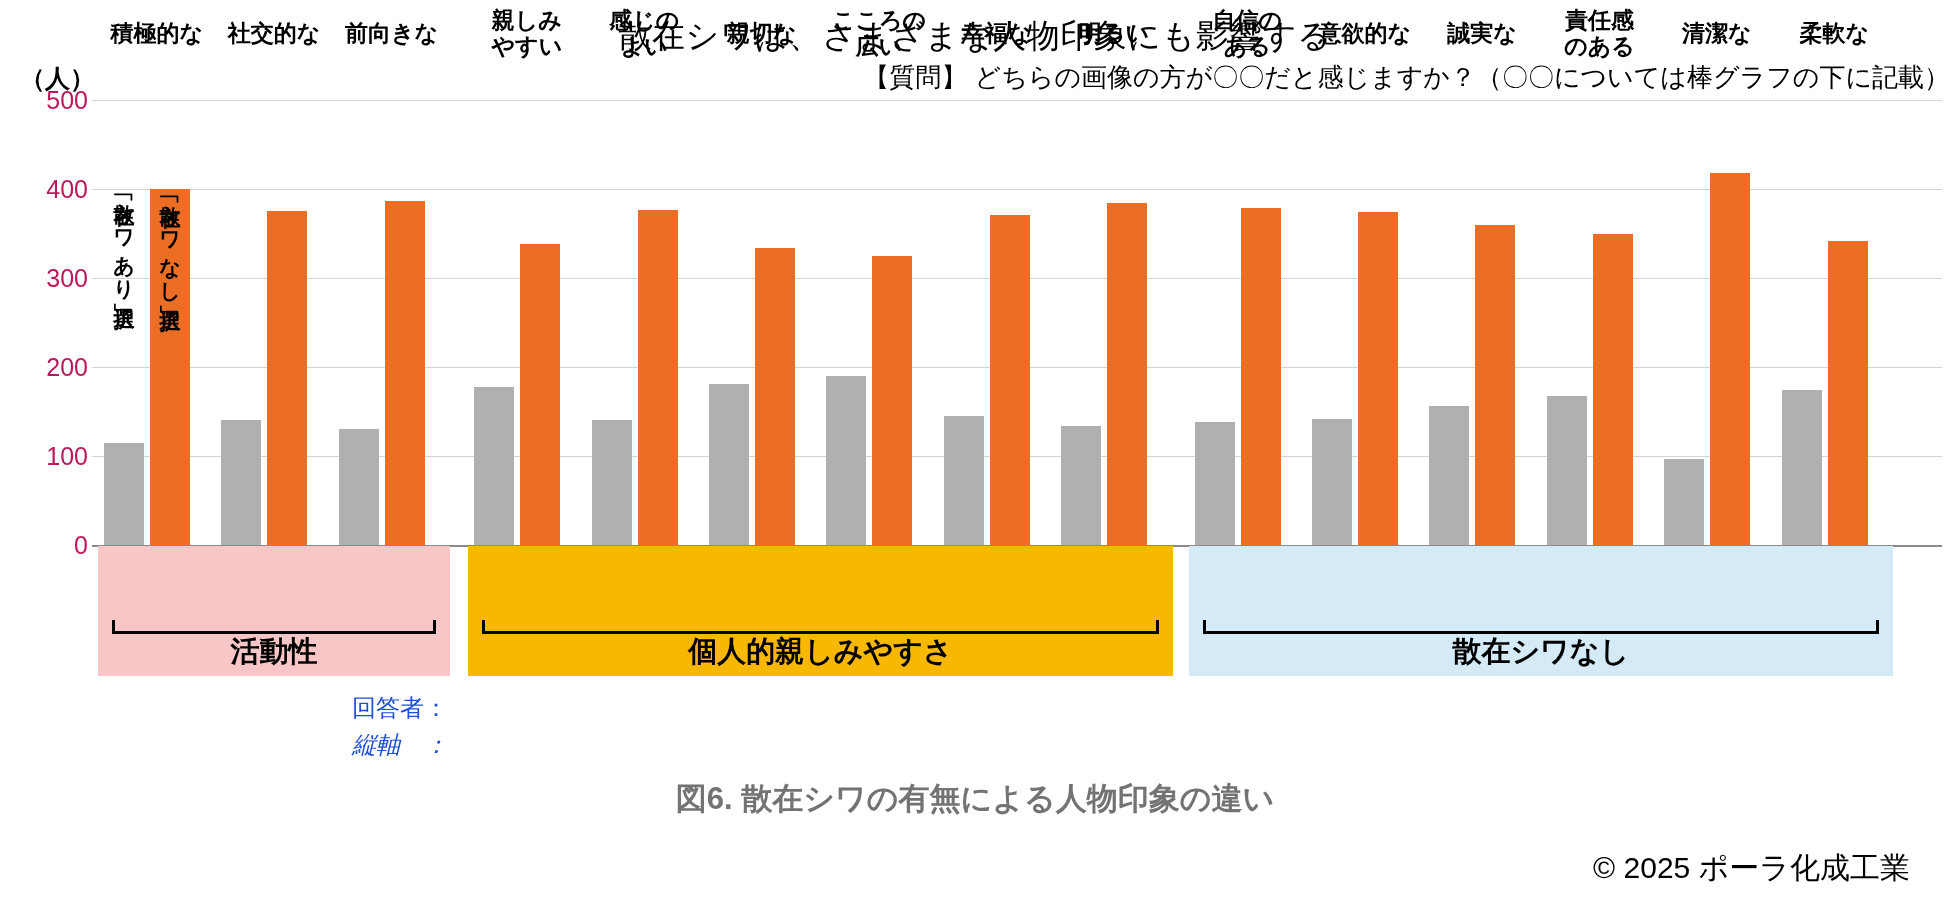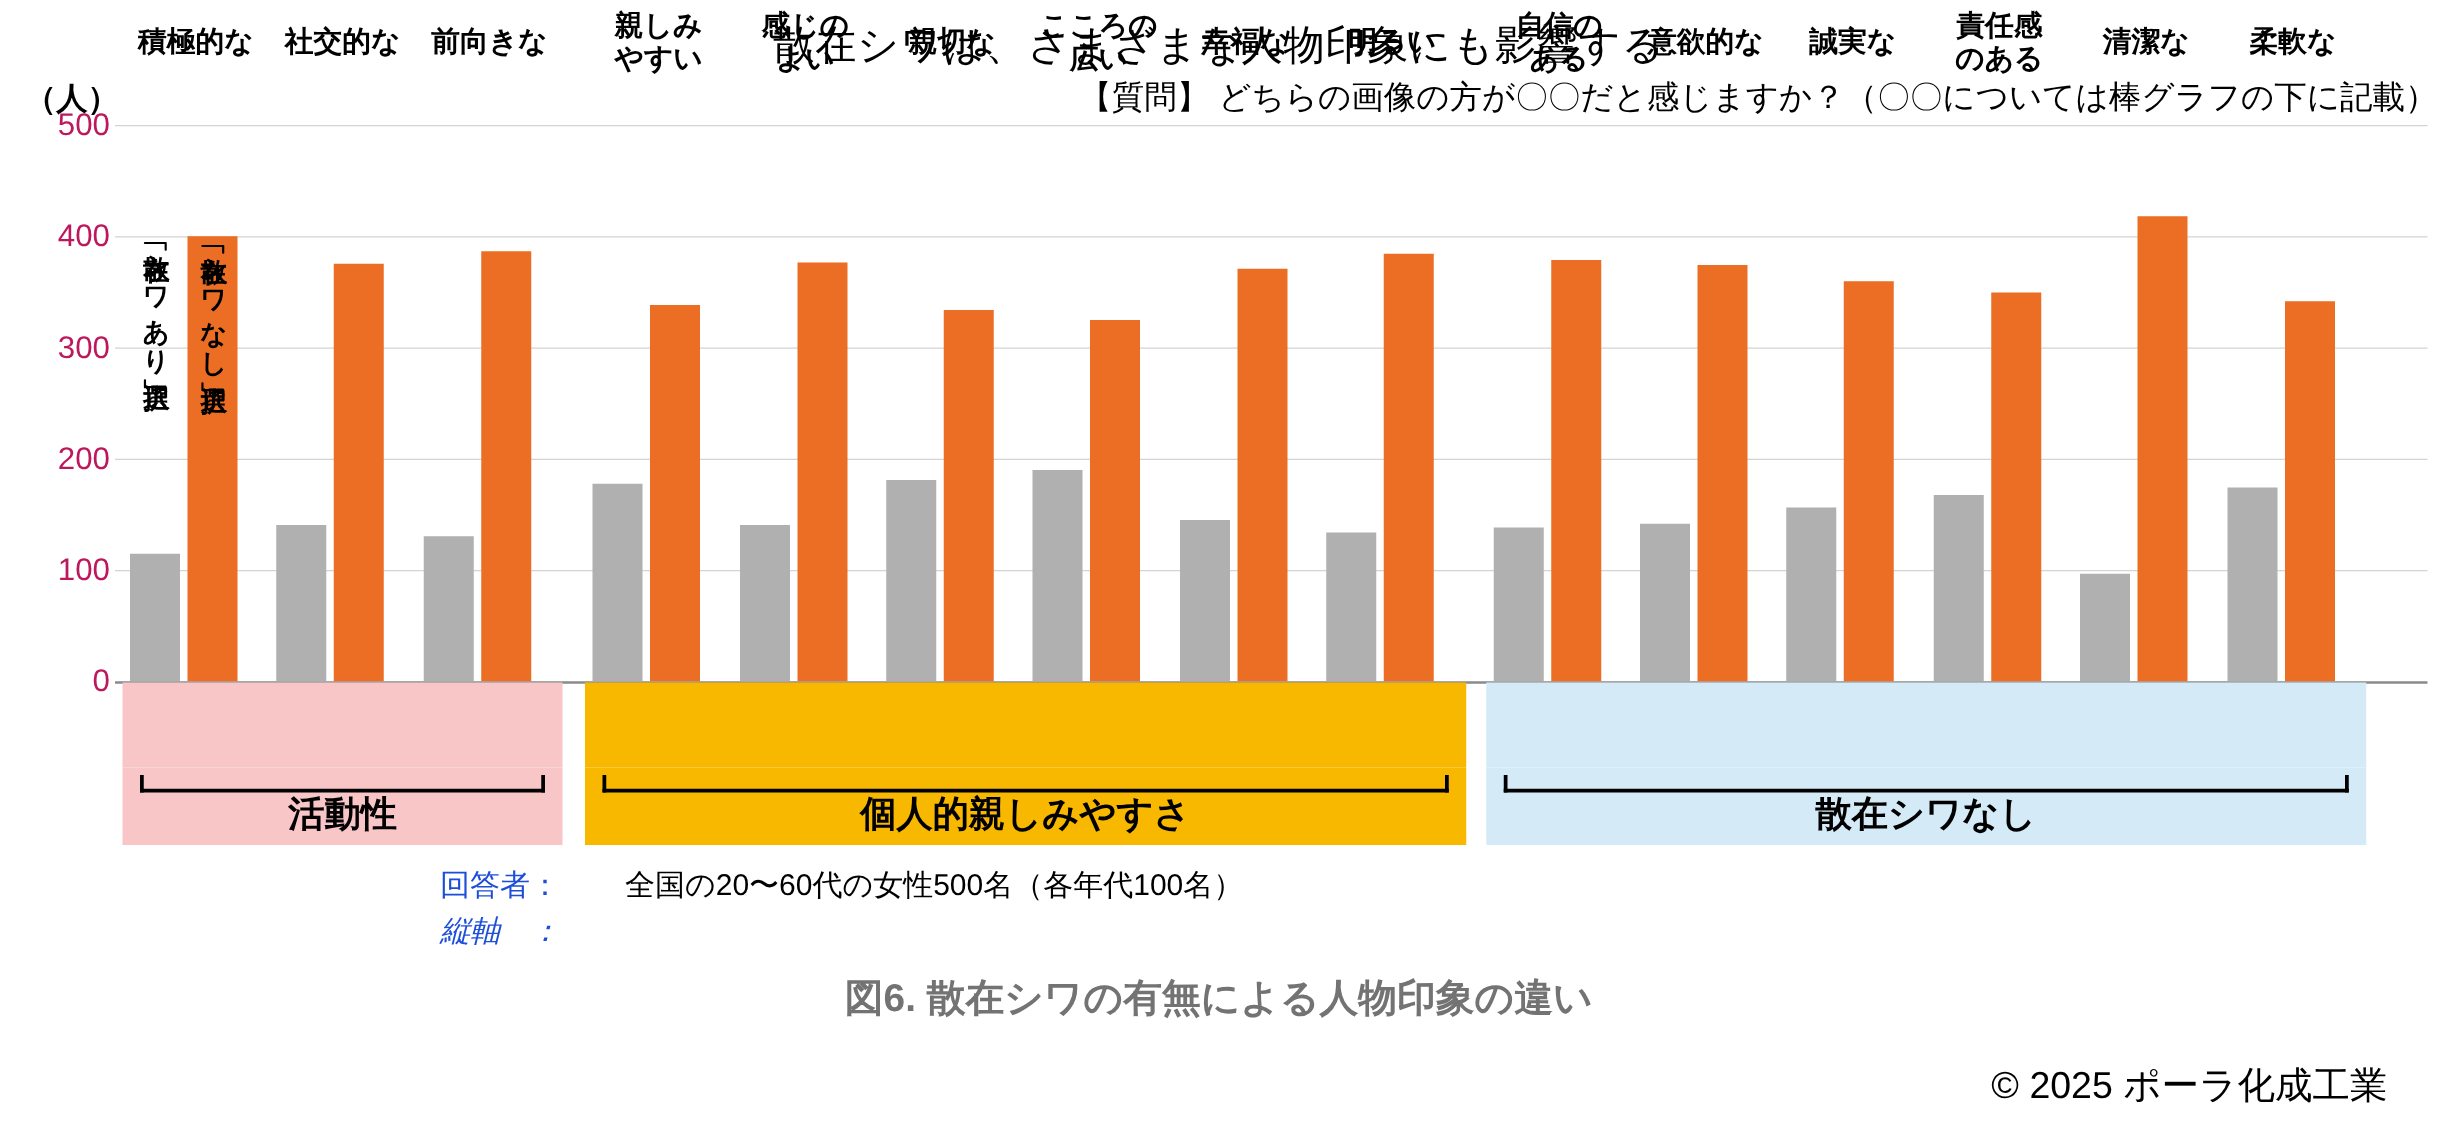--- a/index.html
+++ b/index.html
@@ -241,18 +241,17 @@
         <div class="bracket" style="left: 14px; width: 676.4px;"></div>
         <div class="grptitle">個人的親しみやすさ</div>
       </div>
       <div class="grpband blue" style="left: 1188.6px; width: 704.4px; background: rgb(212, 235, 247);">
         <div class="bracket" style="left: 14px; width: 676.4px;"></div>
         <div class="grptitle">散在シワなし</div>
       </div>
     </div>
 
   <div class="fn-label" style="top:692px; left:352px;">回答者：</div>
-  <div class="fn" style="top:692px; left:500px;">全国の20〜60代の女性500名（各年代100名）</div>
   <div class="fn-label" style="top:729px; left:352px;font-style:italic;">縦軸　：</div>
 
   <div class="caption">図6. 散在シワの有無による人物印象の違い</div>
   <div class="copyright">© 2025 ポーラ化成工業</div>
 </div>
 
 </body></html>

